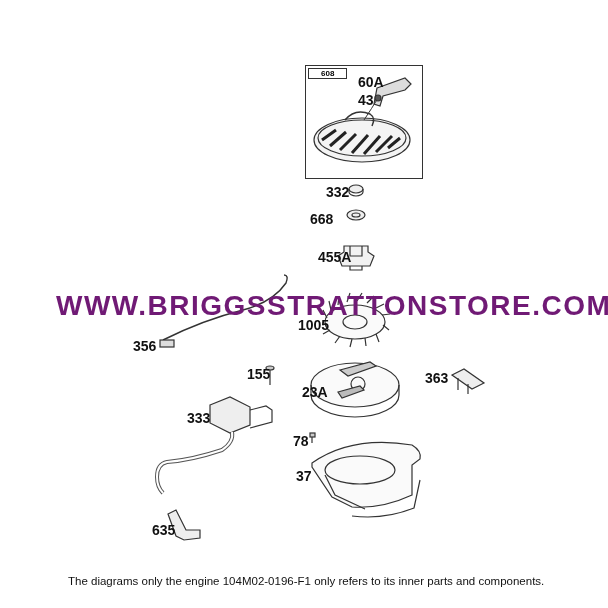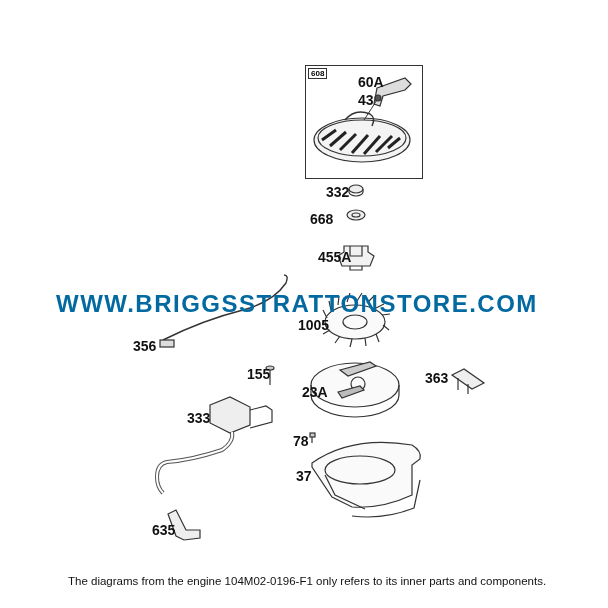--- a/index.html
+++ b/index.html
@@ -1,23 +1,23 @@
 <!DOCTYPE html>
 <html><head>
 <meta charset="utf-8">
 <style>
   html,body{margin:0;padding:0;background:#fff;}
   body{width:608px;height:608px;position:relative;overflow:hidden;font-family:"Liberation Sans",sans-serif;}
   .lbl{position:absolute;font-family:"Liberation Sans",sans-serif;font-weight:bold;font-size:14px;color:#111;white-space:nowrap;}
-  .watermark{position:absolute;left:56px;top:290px;width:470px;font-family:"Liberation Sans",sans-serif;font-weight:bold;font-size:24px;letter-spacing:1.5px;color:#0369a1;white-space:nowrap;}
+  .watermark{position:absolute;left:56px;top:290px;width:470px;font-family:"Liberation Sans",sans-serif;font-weight:bold;font-size:28px;letter-spacing:1.5px;color:#701a75;white-space:nowrap;}
   .caption{position:absolute;left:68px;top:575px;font-family:"Liberation Sans",sans-serif;font-size:11.5px;color:#111;white-space:nowrap;}
   .caption b{font-weight:normal;}
   svg.parts{position:absolute;left:0;top:0;}
   .box608{position:absolute;left:305px;top:65px;width:116px;height:112px;border:1px solid #333;}
-  .tag608{position:absolute;left:2px;top:2px;border:1px solid #333;font-weight:bold;font-size:8px;padding:0 2px;background:#fff;}
+  .tag608{position:absolute;left:2px;top:2px;border:1px solid #333;font-weight:bold;font-size:8px;padding:0 12px;background:#fff;}
 </style>
 </head>
 <body>
 
 <svg class="parts" width="608" height="608" viewBox="0 0 608 608">
   <g fill="none" stroke="#333" stroke-width="1.2">
 
     <g>
       <ellipse cx="362" cy="140" rx="48" ry="22" fill="#f4f4f4"></ellipse>
       <ellipse cx="362" cy="138" rx="44" ry="18"></ellipse>
@@ -118,14 +118,14 @@
 <span class="lbl" style="left:133px;top:338px">356</span>
 <span class="lbl" style="left:247px;top:366px">155</span>
 <span class="lbl" style="left:302px;top:384px">23A</span>
 <span class="lbl" style="left:425px;top:370px">363</span>
 <span class="lbl" style="left:187px;top:410px">333</span>
 <span class="lbl" style="left:293px;top:433px">78</span>
 <span class="lbl" style="left:296px;top:468px">37</span>
 <span class="lbl" style="left:152px;top:522px">635</span>
 
 <div class="caption">
-  <span>The diagrams from the engine </span><b>104M02-0196-F1</b><span> only refers to its inner parts and components.</span>
+  <span>The diagrams only the engine </span><b>104M02-0196-F1</b><span> only refers to its inner parts and components.</span>
 </div>
 
 </body></html>

